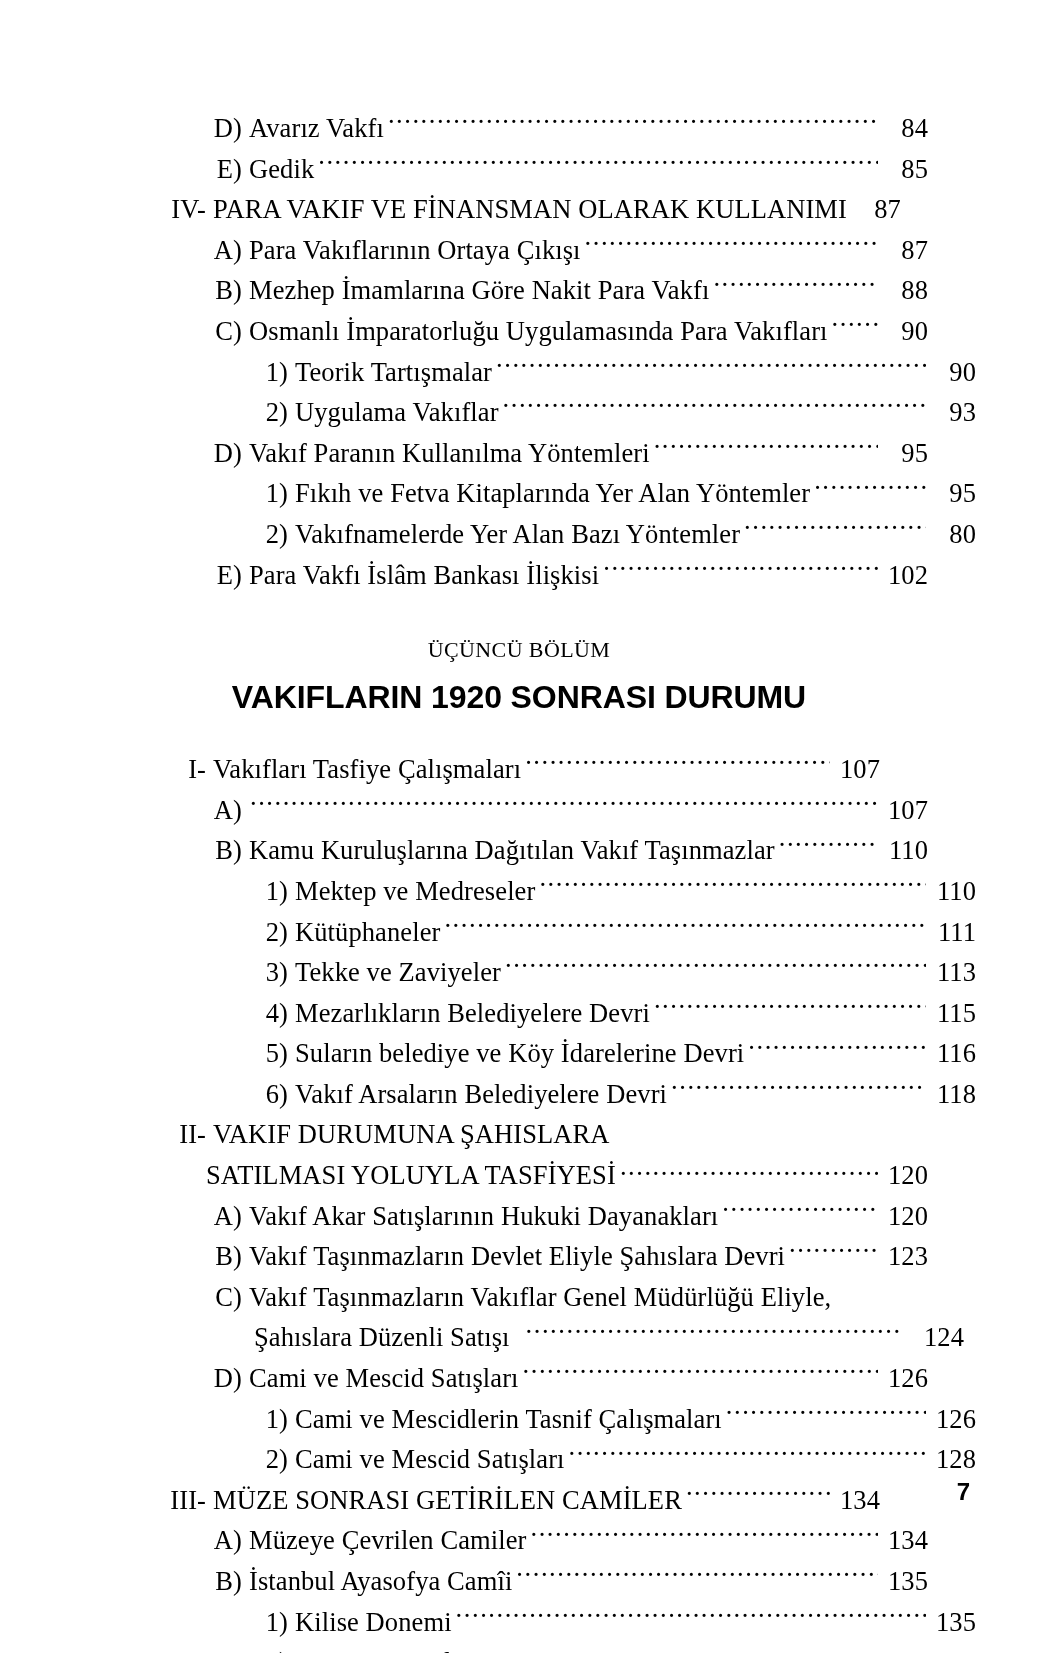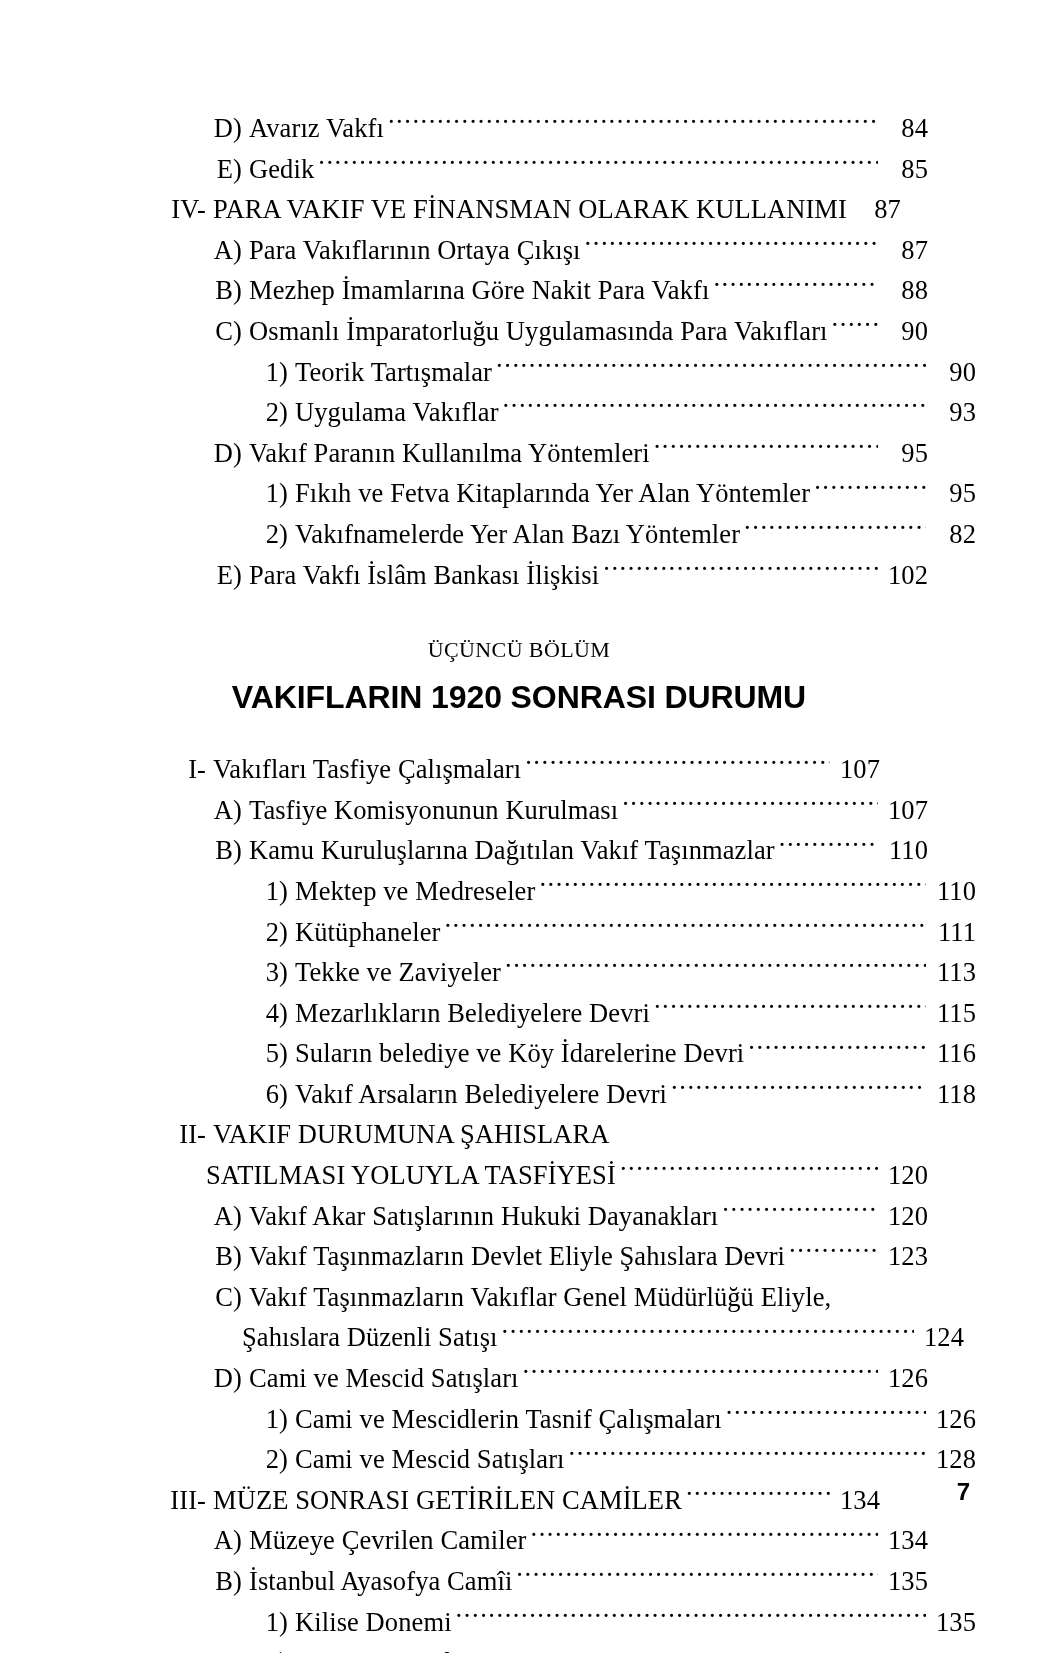--- a/index.html
+++ b/index.html
@@ -69,22 +69,22 @@
   
   .lvl-roman { padding-left: 0px; }
   .lvl-roman .num-col { width: 48px; }
   .lvl-letter { padding-left: 48px; }
   .lvl-letter .num-col { width: 36px; }
   .lvl-digit  { padding-left: 96px; }
   .lvl-digit .num-col { width: 34px; }
 
   
   .entry.cont .num-col { width: 0; padding-right: 0; }
-  .lvl-roman.cont { padding-left: 48px; }
-  .lvl-letter.cont { padding-left: 84px; }
+  .lvl-roman.cont { padding-left: 48px; align-items: center; }
+  .lvl-letter.cont { padding-left: 84px; gap: 12px; }
 
   
   .entry.nodots .leader::before { content: ""; }
   .entry.nodots .pageno { visibility: hidden; }
   .entry.nodots .leader { flex: 1 1 auto; }
 
   
   .heading-block {
     margin-top: 34px;
     margin-bottom: 32px;
@@ -178,21 +178,21 @@
         <div class="entry lvl-digit">
           <span class="num-col">1)</span>
           <span class="title">Fıkıh ve Fetva Kitaplarında Yer Alan Yöntemler</span>
           <span class="leader"></span>
           <span class="pageno">95</span>
         </div>
         <div class="entry lvl-digit">
           <span class="num-col">2)</span>
           <span class="title">Vakıfnamelerde Yer Alan Bazı Yöntemler</span>
           <span class="leader"></span>
-          <span class="pageno">82</span>
+          <span class="pageno">80</span>
         </div>
         <div class="entry lvl-letter">
           <span class="num-col">E)</span>
           <span class="title">Para Vakfı İslâm Bankası İlişkisi</span>
           <span class="leader"></span>
           <span class="pageno">102</span>
         </div>
       </div>
 
     <div class="heading-block">
@@ -202,21 +202,20 @@
 
     <div id="toc-lower">
         <div class="entry lvl-roman">
           <span class="num-col">I-</span>
           <span class="title">Vakıfları Tasfiye Çalışmaları</span>
           <span class="leader"></span>
           <span class="pageno">107</span>
         </div>
         <div class="entry lvl-letter">
           <span class="num-col">A)</span>
-          <span class="title">Tasfiye Komisyonunun Kurulması</span>
           <span class="leader"></span>
           <span class="pageno">107</span>
         </div>
         <div class="entry lvl-letter">
           <span class="num-col">B)</span>
           <span class="title">Kamu Kuruluşlarına Dağıtılan Vakıf Taşınmazlar</span>
           <span class="leader"></span>
           <span class="pageno">110</span>
         </div>
         <div class="entry lvl-digit">

